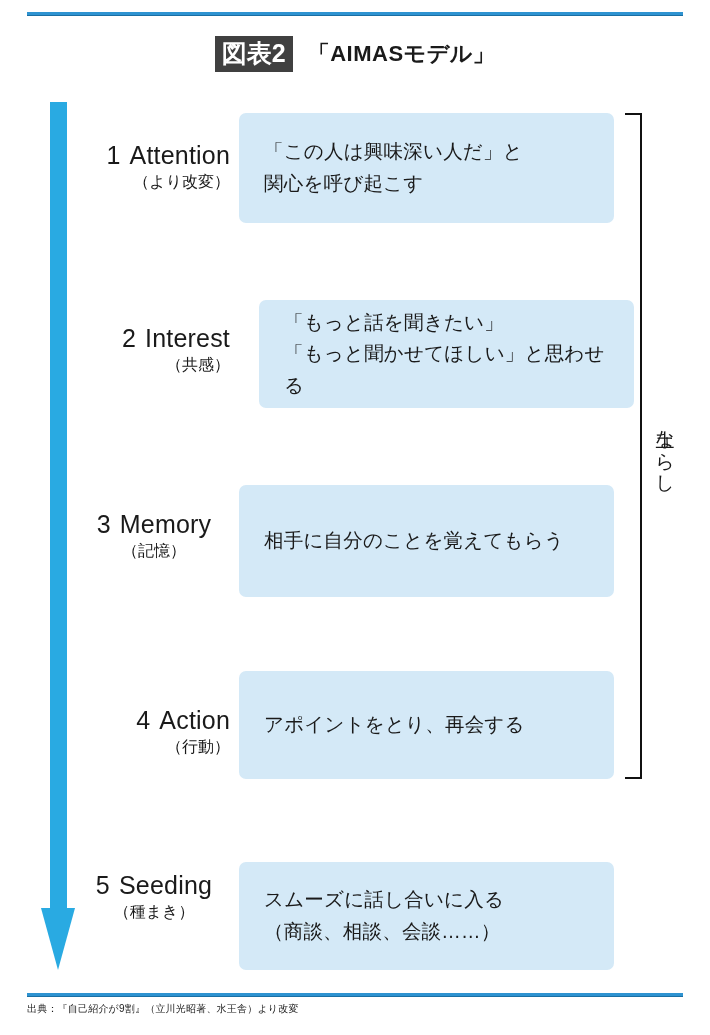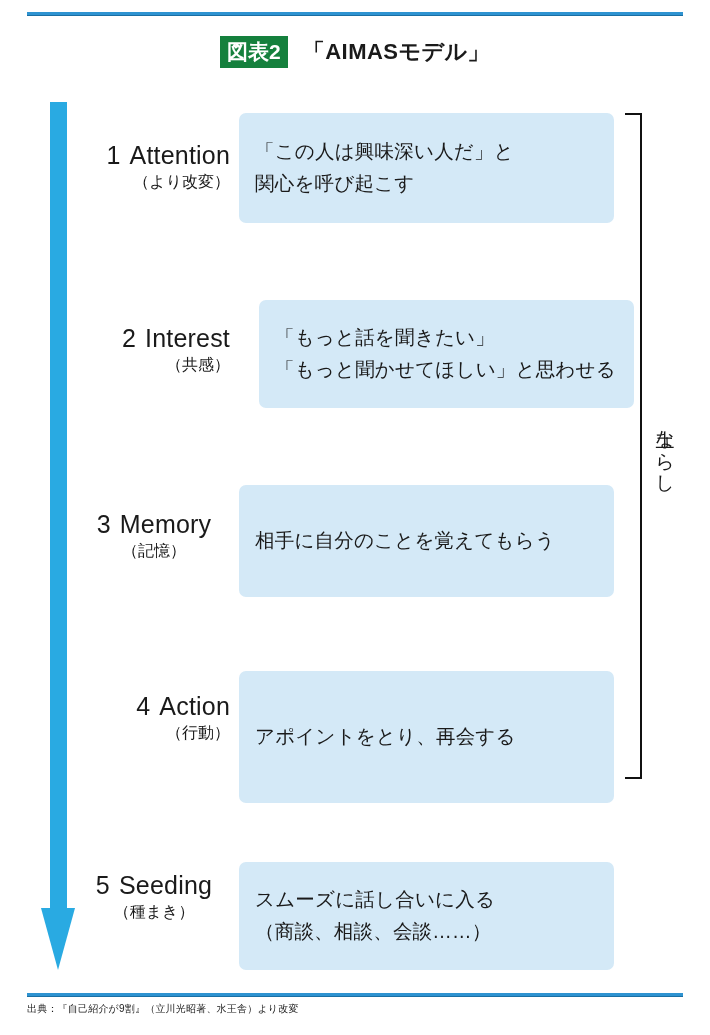--- a/index.html
+++ b/index.html
@@ -37,24 +37,24 @@
   .title-wrap {
     position: absolute;
     top: 36px;
     left: 0;
     width: 710px;
     text-align: center;
     white-space: nowrap;
   }
   .title-badge {
     display: inline-block;
-    background: #15803d;
+    background: #404040;
     color: #ffffff;
     font-weight: bold;
-    font-size: 21px;
+    font-size: 25px;
     line-height: 1;
     padding: 5px 7px 6px 7px;
     letter-spacing: 0px;
     vertical-align: middle;
   }
   .title-text {
     display: inline-block;
     font-size: 22px;
     font-weight: bold;
     letter-spacing: 0.5px;
@@ -111,20 +111,21 @@
   }
   .row-box {
     position: absolute;
     left: 239px;
     width: 375px;
     background: #d4e9f7;
     border-radius: 7px;
     box-sizing: border-box;
     display: flex;
     align-items: center;
+    padding-left: 9px;
   }
   .row-box .box-text {
     font-size: 19.5px;
     line-height: 1.62;
     padding-left: 16px;
     padding-right: 10px;
     letter-spacing: 0.2px;
     white-space: pre-line;
   }
 
@@ -205,25 +206,25 @@
     <div class="row-label" style="top:26px;text-align:center;">
       <div class="label-main"><span class="num">3</span><span>Memory</span></div>
       <div class="label-sub">（記憶）</div>
     </div>
     <div class="row-box" style="top:0px;height:112px;align-items:center;">
       <div class="box-text">相手に自分のことを覚えてもらう</div>
     </div>
   </div>
 
   <div class="row" style="top:671px;">
-    <div class="row-label" style="top:22px;">
+    <div class="row-label" style="top:36px;">
       <div class="label-main"><span class="num">4</span><span>Action</span></div>
       <div class="label-sub">（行動）</div>
     </div>
-    <div class="row-box" style="top:0px;height:132px;">
+    <div class="row-box" style="top:0px;height:108px;">
       <div class="box-text">アポイントをとり、再会する</div>
     </div>
   </div>
 
   <div class="row" style="top:848px;">
     <div class="row-label" style="top:24px;text-align:center;">
       <div class="label-main"><span class="num">5</span><span>Seeding</span></div>
       <div class="label-sub">（種まき）</div>
     </div>
     <div class="row-box" style="top:14px;height:108px;">

